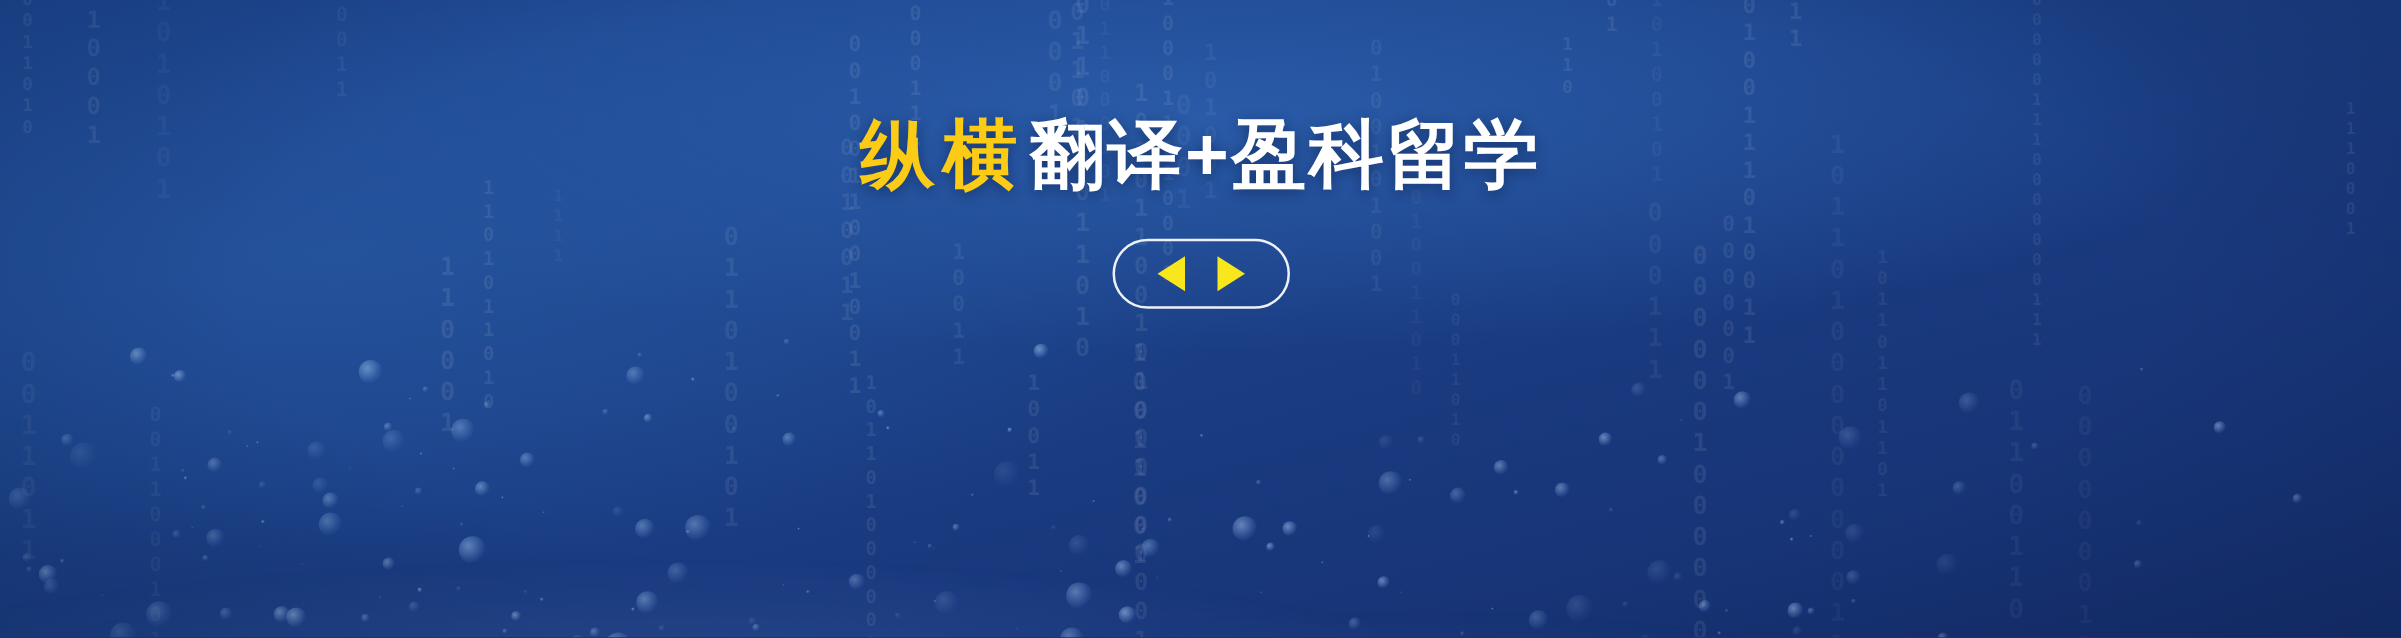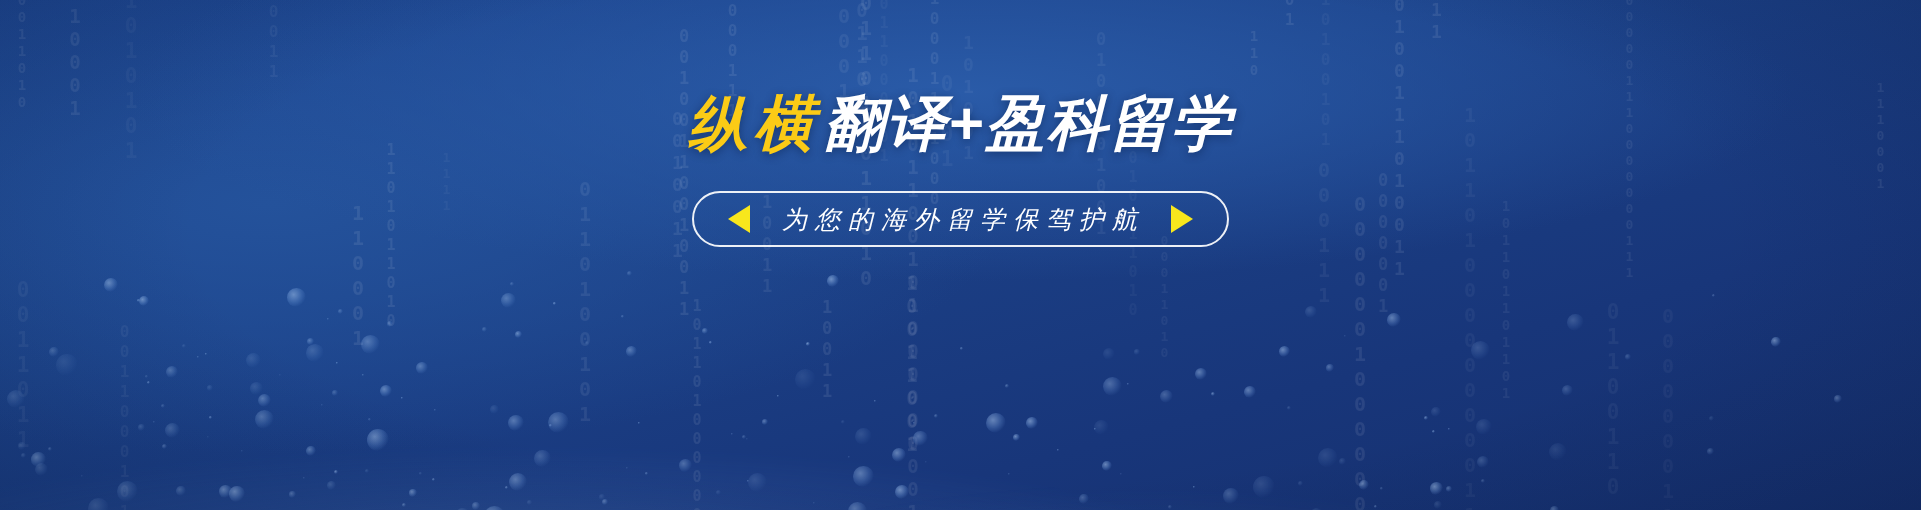--- a/index.html
+++ b/index.html
@@ -105,21 +105,20 @@
   
   .content {
     position: absolute;
     inset: 0;
     display: flex;
     flex-direction: column;
     align-items: center;
     justify-content: flex-start;
     padding-top: 92px;
     box-sizing: border-box;
-    font-style: italic;
   }
 
   .headline {
     font-size: 60px;
     font-weight: 700;
     line-height: 1.05;
     letter-spacing: 2px;
     white-space: nowrap;
     text-shadow: 0 2px 10px rgba(5,20,55,0.45);
   }
@@ -417,18 +416,17 @@
 
   <div class="content">
 
     <div class="headline">
       <span class="hl-accent">纵横</span><span class="hl-main">翻译+盈科留学</span>
     </div>
 
 
     <div class="cta">
       <span class="tri tri-left"></span>
-      <span class="cta-text">为您的海外留学保驾护航</span>
       <span class="tri tri-right"></span>
     </div>
 
   </div>
 </div>
 
 </body></html>

